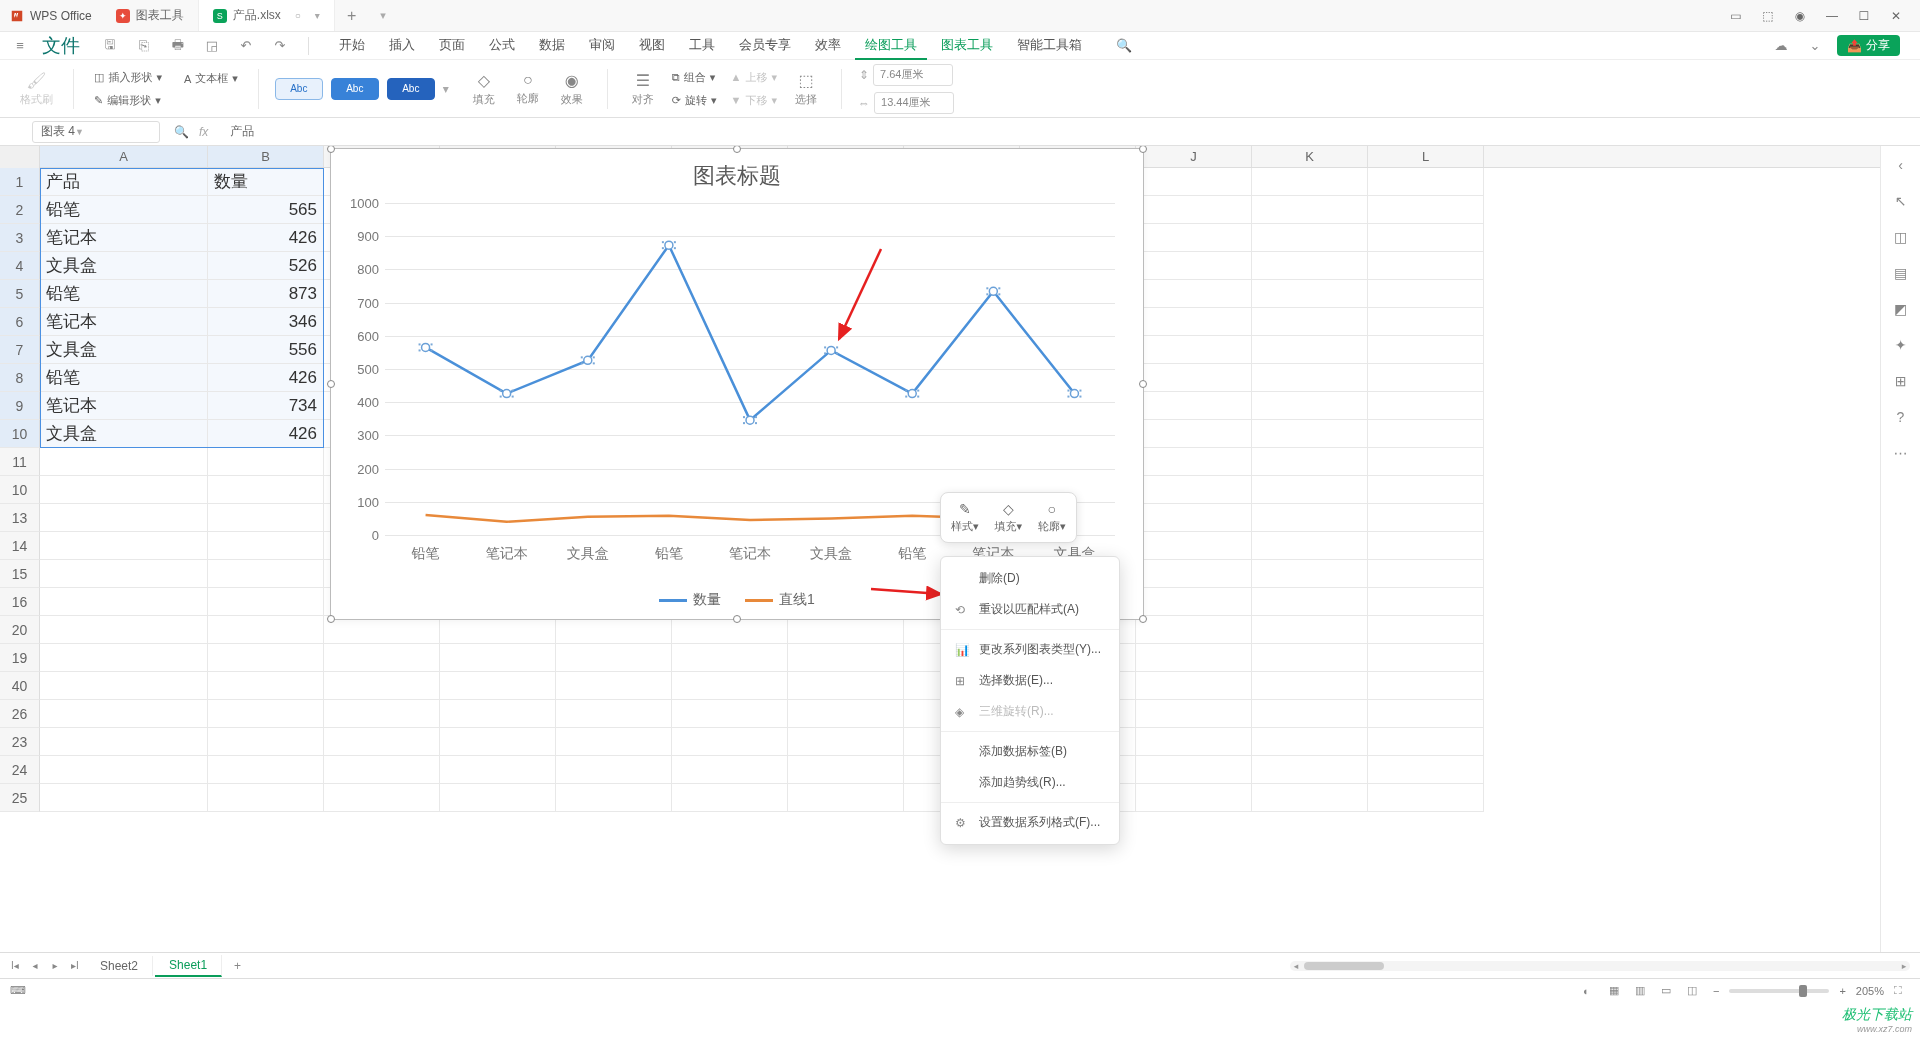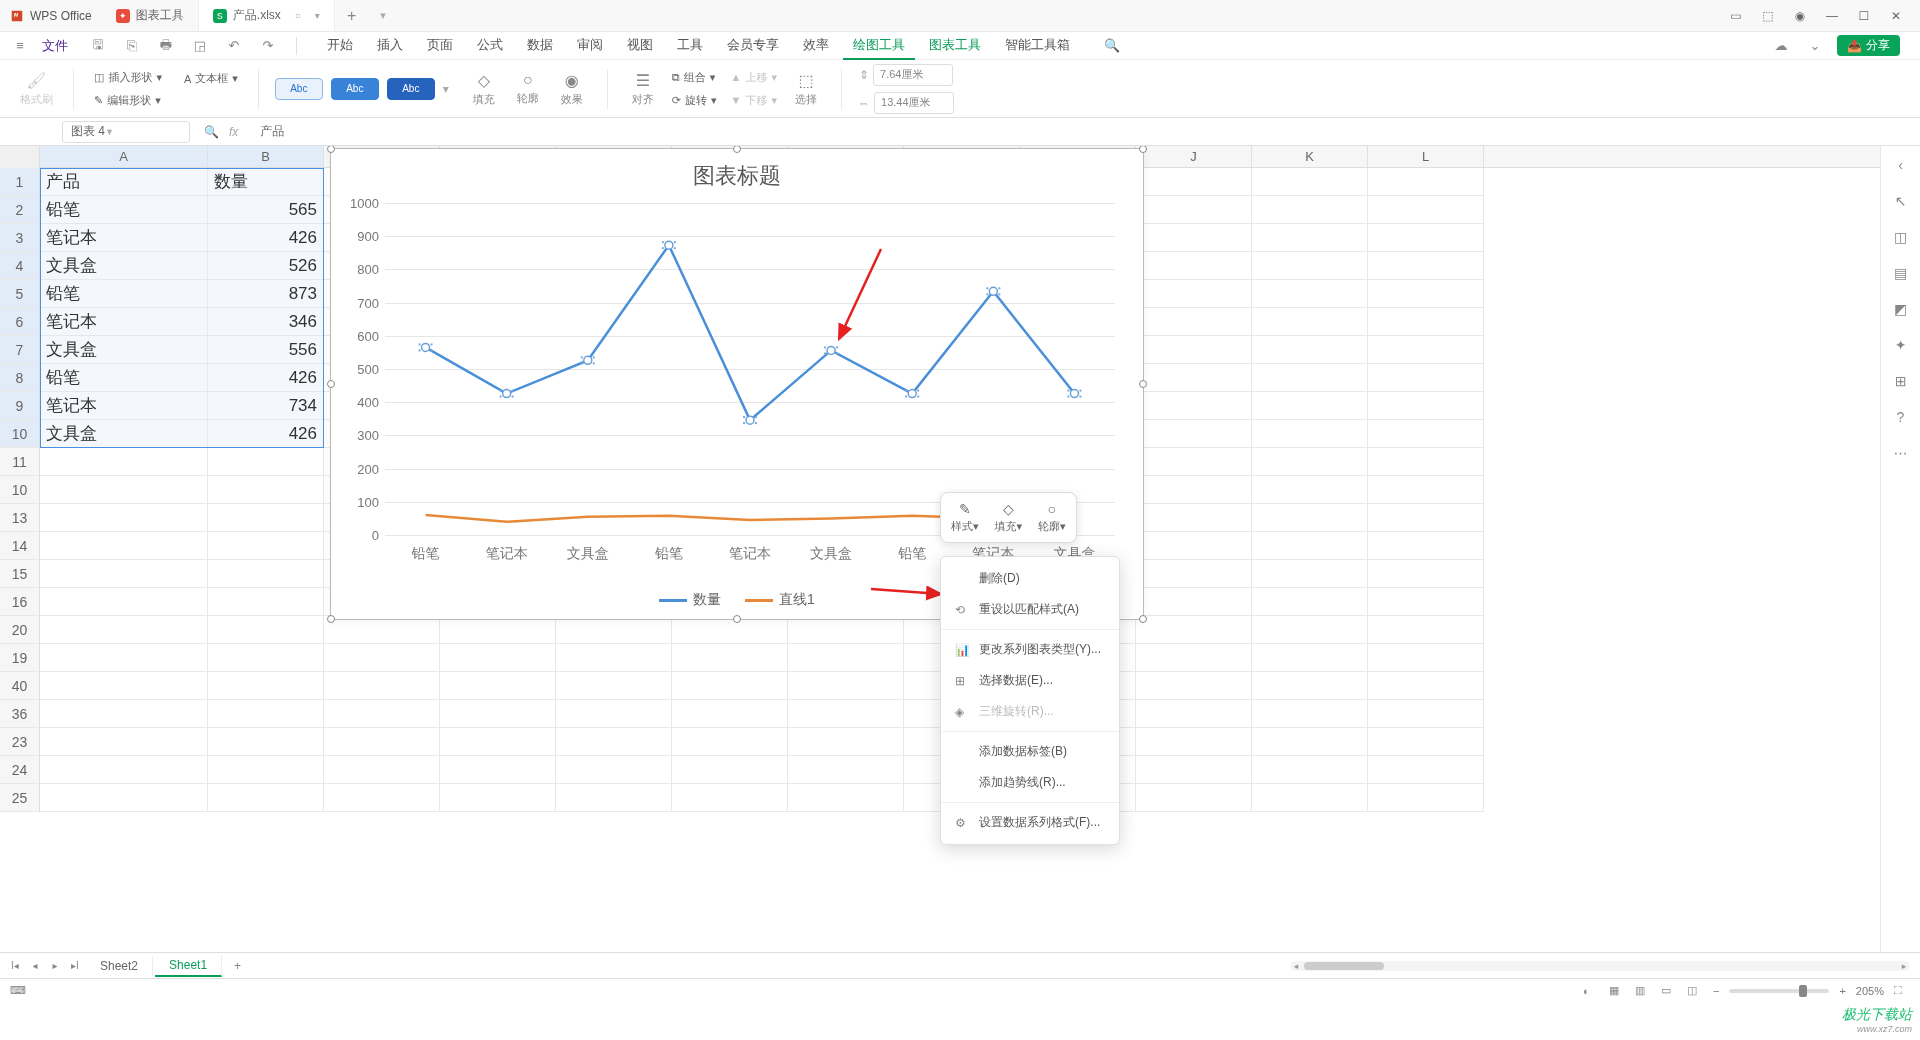--- a/index.html
+++ b/index.html
@@ -15,21 +15,21 @@
 .titlebar .tab .ticon { width: 14px; height: 14px; display: inline-flex; align-items: center; justify-content: center; border-radius: 3px; font-size: 9px; color: #fff; }
 .titlebar .tab .close-dot { font-size: 10px; color: #aaa; margin-left: 8px; }
 .titlebar .newtab { padding: 0 12px; color: #888; font-size: 16px; cursor: pointer; }
 .titlebar .spacer { flex: 1; }
 .titlebar .win-controls { display: flex; gap: 16px; padding: 0 16px; align-items: center; }
 .titlebar .win-controls span { font-size: 12px; color: #666; cursor: pointer; width: 16px; height: 16px; display: inline-flex; align-items: center; justify-content: center; }
 
 
 .menubar { height: 28px; display: flex; align-items: center; padding: 0 8px; gap: 2px; font-size: 13px; color: #444; border-bottom: 1px solid #eee; }
 .menubar .menu-icon { width: 20px; height: 20px; display: inline-flex; align-items: center; justify-content: center; color: #888; cursor: pointer; margin: 0 2px; }
-.menubar .file-btn { padding: 2px 8px; cursor: pointer; color: #4c1d95; font-size: 13px; }
+.menubar .file-btn { padding: 2px 8px; cursor: pointer; color: #0f766e; font-size: 19px; }
 .menubar .qat { display: flex; gap: 10px; padding: 0 8px; }
 .menubar .divider { width: 1px; height: 18px; background: #e0e0e0; margin: 0 6px; }
 .menubar .tabs-menu { display: flex; gap: 4px; margin-left: 12px; }
 .menubar .mtab { padding: 4px 10px; cursor: pointer; color: #555; font-size: 13px; }
 .menubar .mtab.active { color: #0a9d5a; border-bottom: 2px solid #0a9d5a; font-weight: 500; }
 .menubar .search { margin-left: 20px; color: #999; }
 .menubar .right { margin-left: auto; display: flex; gap: 10px; align-items: center; padding-right: 12px; }
 .share-btn { background: #0aa35a; color: #fff; padding: 2px 10px; border-radius: 4px; font-size: 12px; cursor: pointer; display: flex; align-items: center; gap: 4px; }
 
 
@@ -42,21 +42,21 @@
 .ribbon .preset { width: 48px; height: 22px; border: 1px solid #ccc; border-radius: 4px; display: flex; align-items: center; justify-content: center; font-size: 10px; cursor: pointer; }
 .ribbon .preset.blue1 { background: #e8f1fc; border-color: #8ab8e8; color: #2670c8; }
 .ribbon .preset.blue2 { background: #3882d8; border-color: #3882d8; color: #fff; }
 .ribbon .preset.blue3 { background: #2563bd; border-color: #2563bd; color: #fff; }
 .dim-input { height: 22px; width: 80px; border: 1px solid #ddd; border-radius: 3px; display: flex; align-items: center; padding: 0 6px; font-size: 11px; color: #888; gap: 4px; }
 .dim-v { display: flex; flex-direction: column; gap: 4px; }
 .dim-r { display: flex; align-items: center; gap: 4px; }
 
 
 .namebar { height: 28px; display: flex; align-items: center; border-bottom: 1px solid #e0e0e0; font-size: 12px; }
-.namebox { width: 128px; margin-left: 62px; border: 1px solid #ddd; border-radius: 3px; height: 22px; display: flex; align-items: center; padding: 0 8px; color: #666; }
+.namebox { width: 128px; margin-left: 32px; border: 1px solid #ddd; border-radius: 3px; height: 22px; display: flex; align-items: center; padding: 0 8px; color: #666; }
 .fbar-icons { display: flex; gap: 10px; padding: 0 14px; color: #aaa; align-items: center; }
 .fbar-input { flex: 1; padding: 0 8px; color: #666; }
 
 
 .grid-wrap { position: relative; width: 100%; height: 806px; display: flex; }
 .grid-main { position: relative; flex: 1; overflow: hidden; }
 .col-headers { display: flex; height: 22px; background: #f6f6f6; border-bottom: 1px solid #ddd; }
 .corner-cell { width: 40px; border-right: 1px solid #ddd; background: #f0f0f0; height: 22px; }
 .col-h { border-right: 1px solid #e0e0e0; text-align: center; font-size: 13px; color: #666; line-height: 22px; }
 .rows { position: relative; }
@@ -582,21 +582,21 @@
           <div class="cell" style="width: 116px;"></div>
           <div class="cell" style="width: 116px;"></div>
           <div class="cell" style="width: 116px;"></div>
           <div class="cell" style="width: 116px;"></div>
           <div class="cell" style="width: 116px;"></div>
           <div class="cell" style="width: 116px;"></div>
           <div class="cell" style="width: 116px;"></div>
           <div class="cell" style="width: 116px;"></div>
         </div>
         <div class="row">
-          <div class="row-h">36</div>
+          <div class="row-h">26</div>
           <div class="cell" style="width: 168px;"></div>
           <div class="cell" style="width: 116px;"></div>
           <div class="cell" style="width: 116px;"></div>
           <div class="cell" style="width: 116px;"></div>
           <div class="cell" style="width: 116px;"></div>
           <div class="cell" style="width: 116px;"></div>
           <div class="cell" style="width: 116px;"></div>
           <div class="cell" style="width: 116px;"></div>
           <div class="cell" style="width: 116px;"></div>
           <div class="cell" style="width: 116px;"></div>

